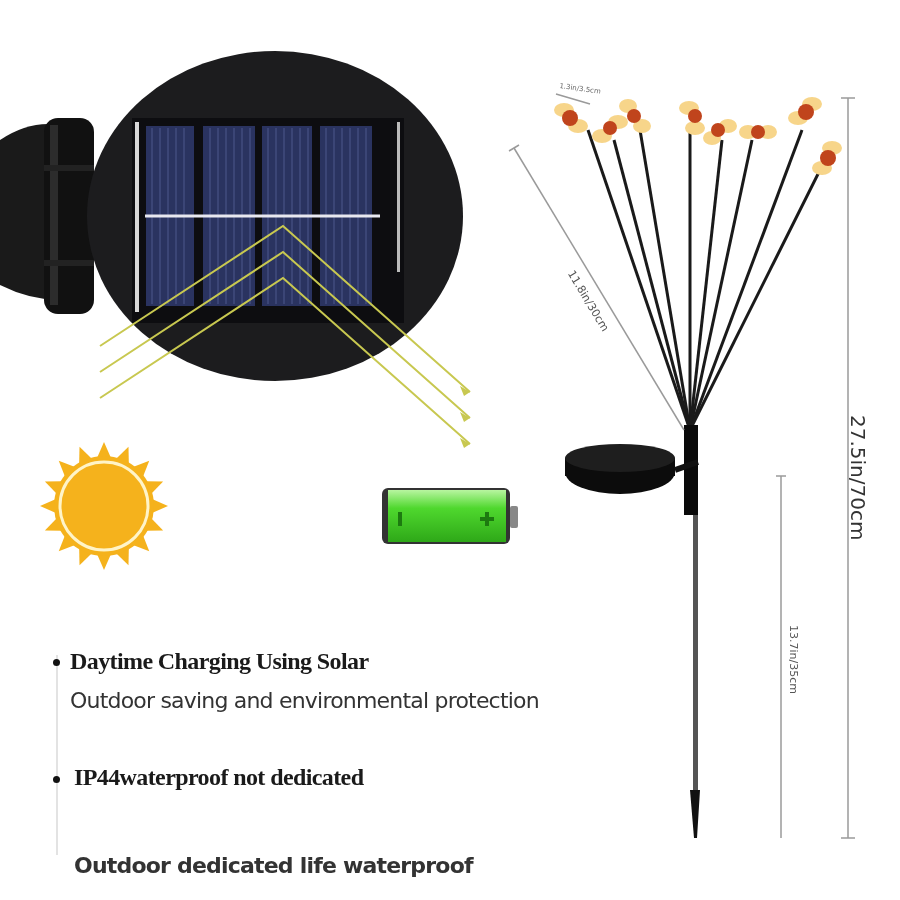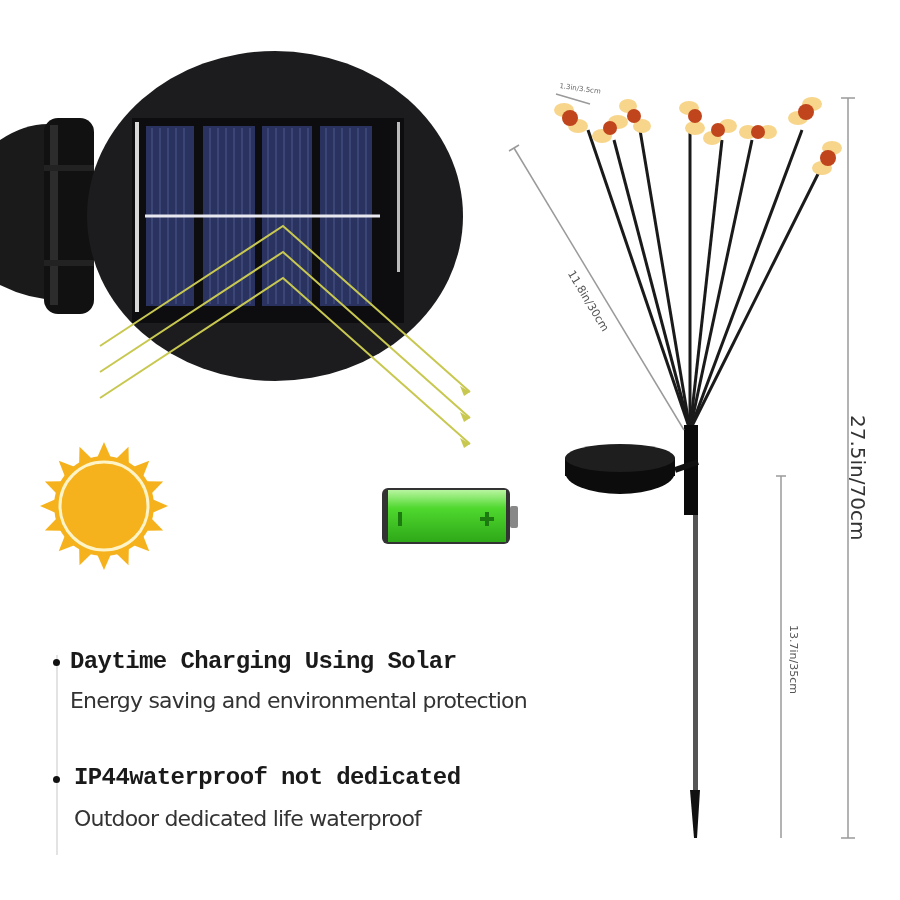--- a/index.html
+++ b/index.html
@@ -1,19 +1,19 @@
 <!DOCTYPE html>
 <html><head>
 <meta charset="utf-8">
 <style>
   html, body { margin:0; padding:0; background:#ffffff; }
   body { width:900px; height:900px; position:relative; overflow:hidden; font-family:"DejaVu Sans", sans-serif; }
   .abs { position:absolute; }
   svg { position:absolute; left:0; top:0; }
-  .feature-title { position:absolute; font-family:Liberation Mono, monospace; font-weight:bold; color:#1a1a1a; font-size:24px; letter-spacing:-0.6px; white-space:nowrap; }
+  .feature-title { position:absolute; font-family:Liberation Serif, serif; font-weight:bold; color:#1a1a1a; font-size:24px; letter-spacing:-0.6px; white-space:nowrap; }
   .feature-sub { position:absolute; font-family:"DejaVu Sans", sans-serif; color:#333; font-size:22px; letter-spacing:-0.8px; white-space:nowrap; }
   .dim-label { position:absolute; font-family:"DejaVu Sans", sans-serif; color:#333; white-space:nowrap; transform-origin:0 0; }
   .bullet { position:absolute; width:7px; height:7px; border-radius:50%; background:#111; }
 </style>
 </head>
 <body>
 
 <div class="abs" style="left:0;top:0;width:480px;height:460px;">
   <svg width="480" height="460" viewBox="0 0 480 460">
 
@@ -201,21 +201,21 @@
 <div class="dim-label" style="left:800px;top:625px;font-size:11px;color:#555;transform:rotate(90deg);">13.7in/35cm</div>
 <div class="dim-label" style="left:576px;top:268px;font-size:11px;color:#555;transform:rotate(59deg);">11.8in/30cm</div>
 <div class="dim-label" style="left:560px;top:82px;font-size:7px;color:#666;transform:rotate(8deg);">1.3in/3.5cm</div>
 
 <div>
   <div class="abs" style="left:56px;top:655px;width:2px;height:200px;background:#e3e3e3;"></div>
 
   <div>
     <div class="bullet" style="left:53px;top:659px;"></div>
     <div class="feature-title" style="left:70px;top:648px;">Daytime Charging Using Solar</div>
-    <div class="feature-sub" style="left:70px;top:688px;">Energy saving and environmental protection</div>
+    <div class="feature-sub" style="left:70px;top:688px;">Outdoor saving and environmental protection</div>
   </div>
 
   <div>
     <div class="bullet" style="left:53px;top:776px;"></div>
     <div class="feature-title" style="left:74px;top:764px;">IP44waterproof not dedicated</div>
-    <div class="feature-sub" style="left:74px;top:806px;">Outdoor dedicated life waterproof</div>
+    <div class="feature-sub" style="left:74px;top:853px;font-weight:bold;">Outdoor dedicated life waterproof</div>
   </div>
 </div>
 
 </body></html>

